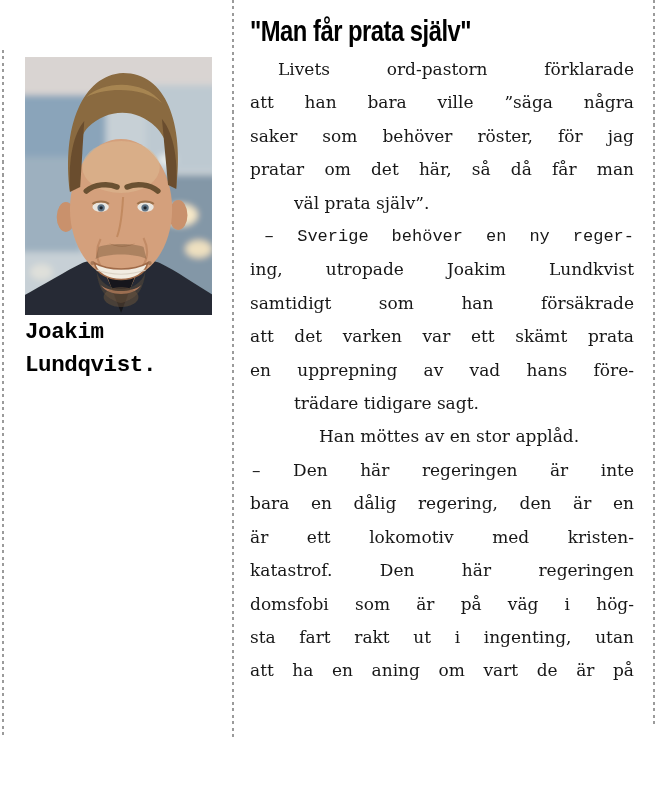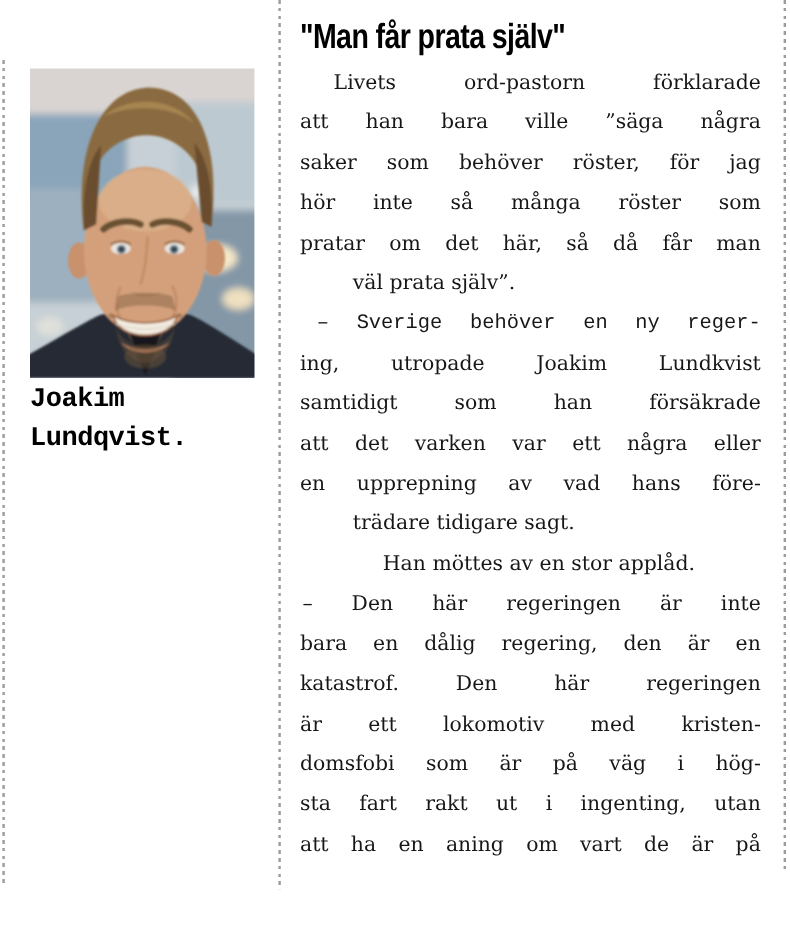--- a/index.html
+++ b/index.html
@@ -121,40 +121,39 @@
 
   <div class="article">
     <h1 class="headline">
       <span class="squeeze">"Man får prata själv"</span>
     </h1>
     <div class="bodytext">
         <div>
           <div class="line" style="text-indent: 28px;">Livets ord-pastorn förklarade</div>
           <div class="line">att han bara ville ”säga några</div>
           <div class="line">saker som behöver röster, för jag</div>
-          <div class="line">hör inte så många röster som</div>
           <div class="line">pratar om det här, så då får man</div>
           <div class="line last">väl prata själv”.</div>
         </div>
         <div>
           <div class="line" style="text-indent: 14px; font-family: Liberation Mono, monospace;">– Sverige behöver en ny reger-</div>
           <div class="line">ing, utropade Joakim Lundkvist</div>
           <div class="line">samtidigt som han försäkrade</div>
-          <div class="line">att det varken var ett några eller</div>
+          <div class="line">att det varken var ett skämt prata</div>
           <div class="line">en upprepning av vad hans före-</div>
           <div class="line last">trädare tidigare sagt.</div>
         </div>
         <div>
           <div class="line last" style="text-indent: 25px;">Han möttes av en stor applåd.</div>
         </div>
         <div>
           <div class="line" style="text-indent: 2px;">– Den här regeringen är inte</div>
           <div class="line">bara en dålig regering, den är en</div>
+          <div class="line">är ett lokomotiv med kristen-</div>
           <div class="line">katastrof. Den här regeringen</div>
-          <div class="line">är ett lokomotiv med kristen-</div>
           <div class="line">domsfobi som är på väg i hög-</div>
           <div class="line">sta fart rakt ut i ingenting, utan</div>
           <div class="line">att ha en aning om vart de är på</div>
         </div>
       </div>
   </div>
 
 </div>
 
 </body></html>

